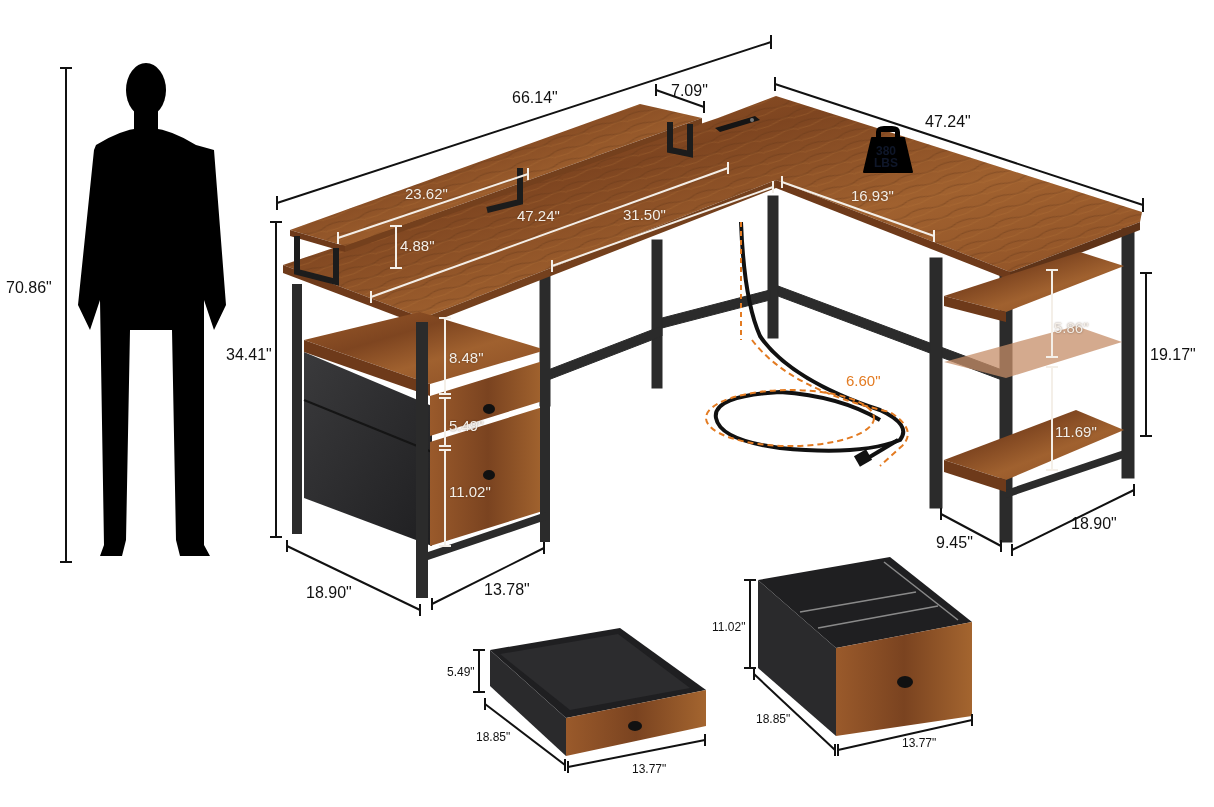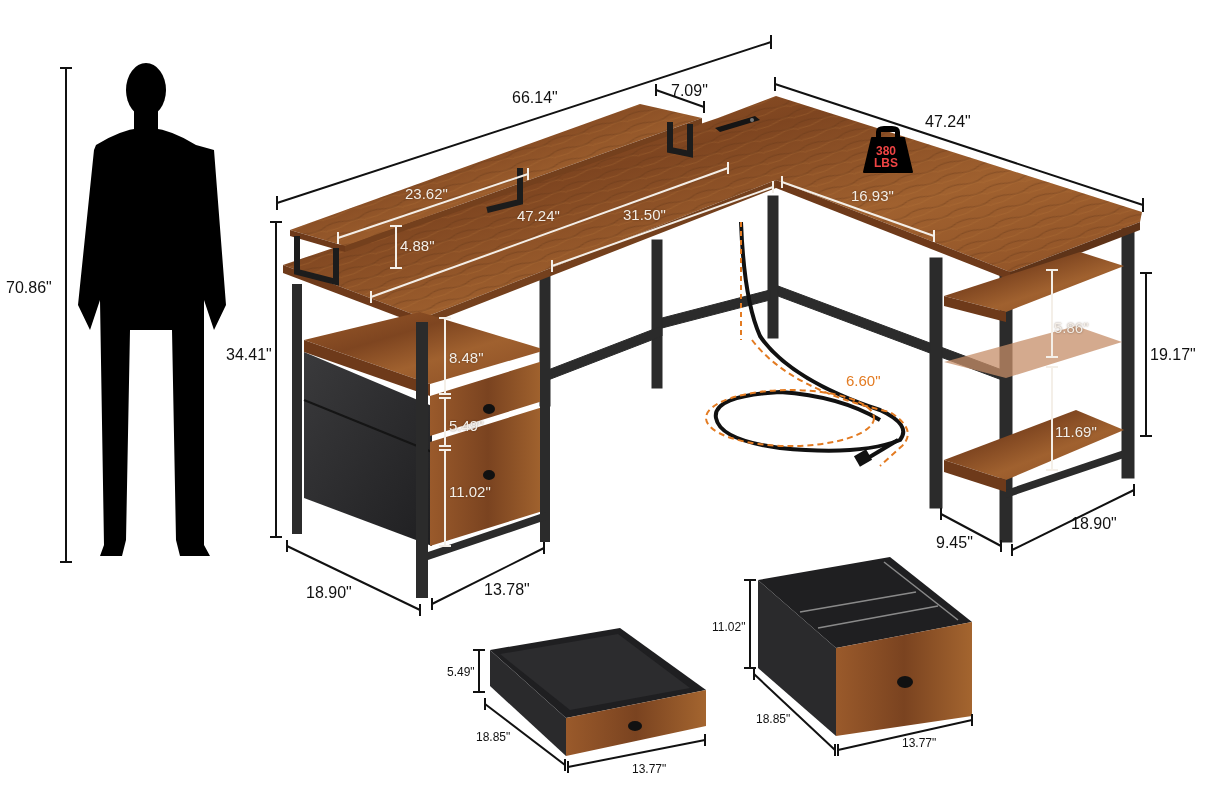--- a/index.html
+++ b/index.html
@@ -3,21 +3,21 @@
 <meta charset="utf-8">
 <style>
   html, body { margin: 0; padding: 0; background: #ffffff; }
   body { width: 1214px; height: 807px; overflow: hidden; position: relative; font-family: "Liberation Sans", "DejaVu Sans", sans-serif; }
   #stage { position: absolute; left: 0; top: 0; width: 1214px; height: 807px; }
   .lbl { position: absolute; white-space: nowrap; font-family: "Liberation Sans", sans-serif; line-height: 1; }
   .lbl.dark { color: #111111; font-size: 16px; }
   .lbl.white { color: #f4efe8; font-size: 15px; text-shadow: 0 0 2px rgba(60,30,10,0.6); }
   .lbl.small { font-size: 12px; color: #111111; }
   .lbl.orange { color: #e37b22; font-size: 15px; }
-  .badge-text { position: absolute; color: #ef4444; font-weight: bold; font-size: 12px; text-align: center; line-height: 12px; width: 40px; font-family: "Liberation Sans", sans-serif; }
+  .badge-text { position: absolute; color: #0f172a; font-weight: bold; font-size: 12px; text-align: center; line-height: 12px; width: 40px; font-family: "Liberation Sans", sans-serif; }
 </style>
 </head>
 <body>
 
 <div id="stage">
 
   <svg width="1214" height="807" viewBox="0 0 1214 807" xmlns="http://www.w3.org/2000/svg">
     <defs>
       <linearGradient id="woodTop" x1="0" y1="0" x2="1" y2="1">
         <stop offset="0" stop-color="#9b5a2a"></stop>

